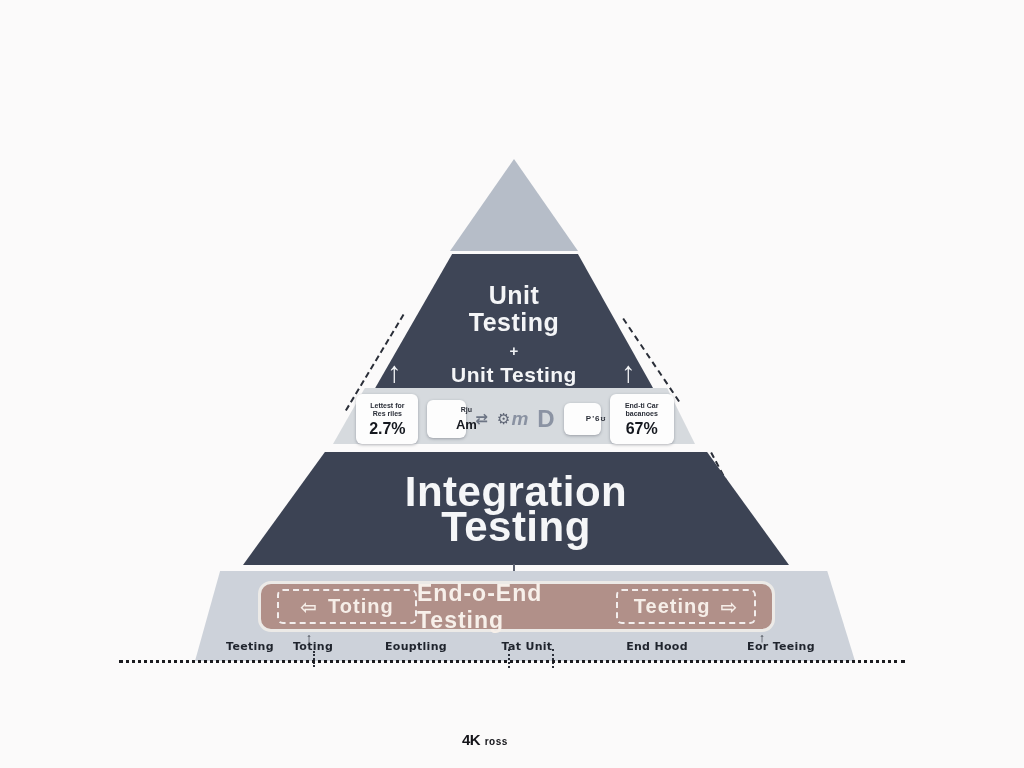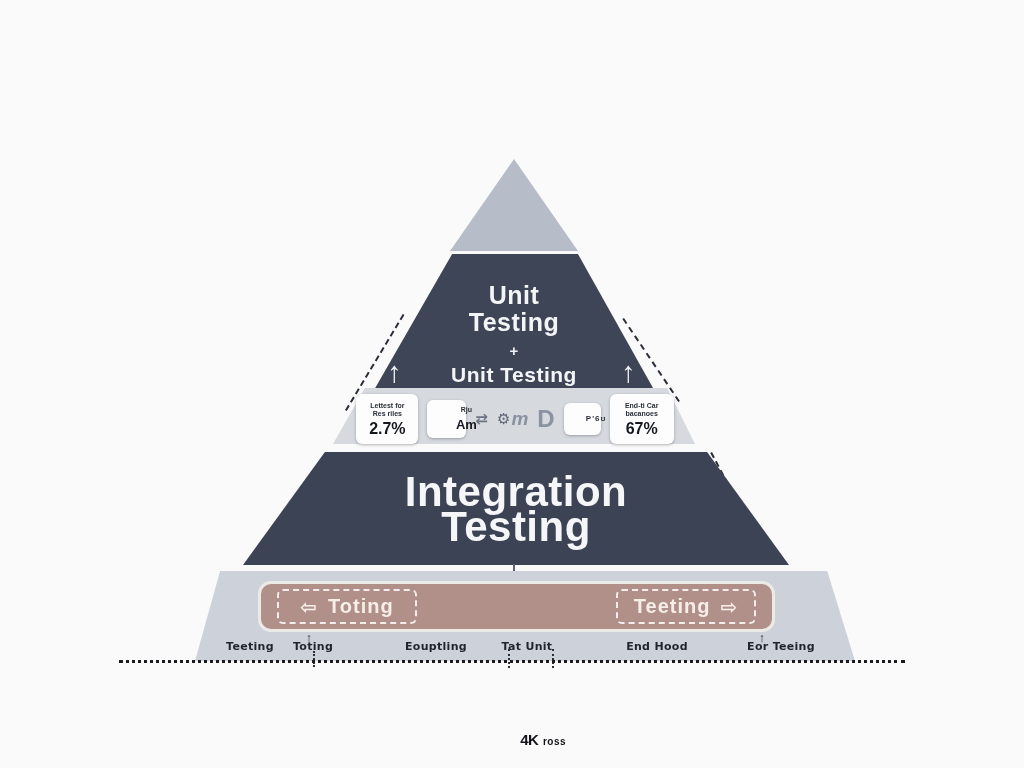--- a/index.html
+++ b/index.html
@@ -111,21 +111,21 @@
   }
   .dash-guide {
     position:absolute; border-top:2px dashed #2a2e38; transform-origin:left top;
   }
   .g1 { left:345px; top:410px; width:112px; transform:rotate(-59deg); }
   .g2 { left:624px; top:318px; width:100px; transform:rotate(56deg); }
   .g3 { left:712px; top:452px; width:106px; transform:rotate(62deg); }
 
   
   .watermark {
-    position:absolute; left:462px; top:731px; width:104px; text-align:right;
+    position:absolute; left:462px; top:731px; width:104px; text-align:left;
     color:#141419;
   }
   .watermark .wbold { font-size:15px; font-weight:900; letter-spacing:-.5px; }
   .watermark .wsmall { font-size:10px; font-weight:bold; letter-spacing:.5px; }
 </style>
 </head>
 <body>
 
 <div class="stage">
 
@@ -185,32 +185,33 @@
 
   <div class="vtick" style="left:513px; top:564px; height:18px;"></div>
 
   <div class="layer base-band"></div>
 
   <div class="e2e-bar">
     <div class="pill">
       <span class="parrow">⇦</span>
       <span>Toting</span>
     </div>
+    <div class="e2e-center">End-o-End Testing</div>
     <div class="pill">
       <span>Teeting</span>
       <span class="parrow">⇨</span>
     </div>
   </div>
 
   <div class="mini-arrow" style="left:309px; top:630px;">↑</div>
   <div class="mini-arrow" style="left:762px; top:630px;">↑</div>
 
   <span class="base-label" style="left:250px;">Teeting</span>
   <span class="base-label" style="left:313px;">Toting</span>
-  <span class="base-label" style="left:436px;">Eouptling</span>
+  <span class="base-label" style="left:416px;">Eouptling</span>
   <span class="base-label" style="left:527px;">Tat Unit</span>
   <span class="base-label" style="left:657px;text-align:right;">End Hood</span>
   <span class="base-label" style="left:781px;">Eor Teeing</span>
 
   <div class="dot-tail" style="left:313px; top:651px; height:16px; border-left-color:#2a2e38;"></div>
   <div class="dot-tail" style="left:508px; top:649px; height:19px; border-left-color:#2a2e38;"></div>
   <div class="dot-tail" style="left:552px; top:649px; height:19px; border-left-color:#2a2e38;"></div>
 
   <div class="dotted-baseline"></div>
 

